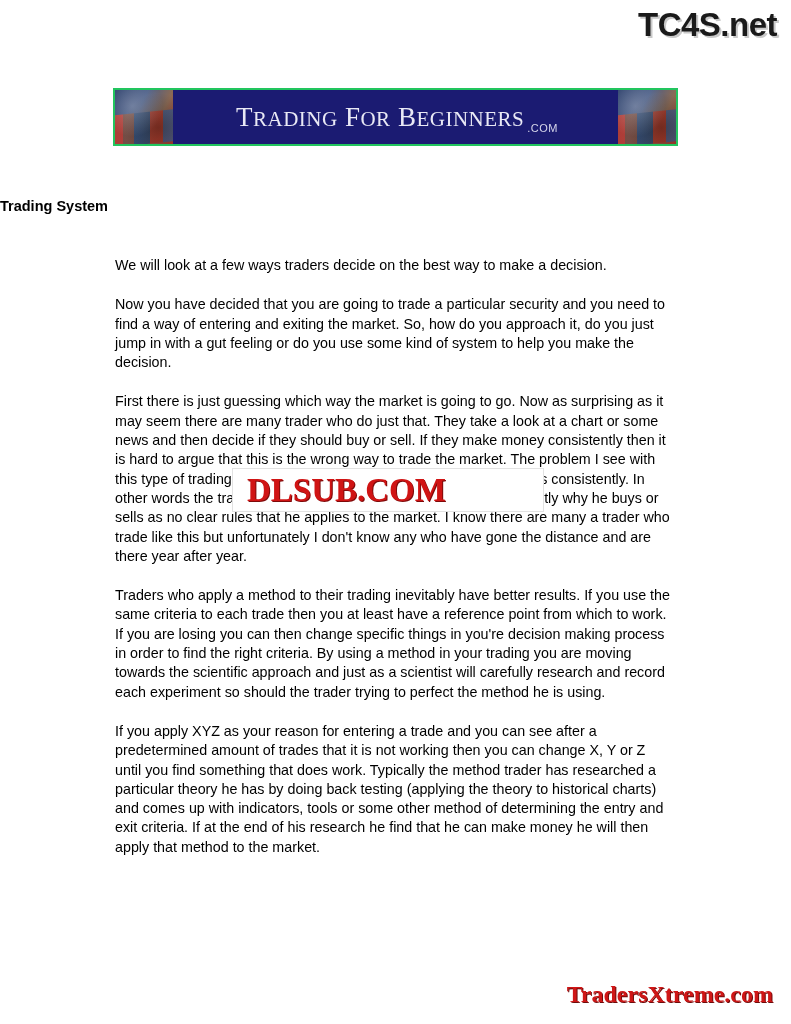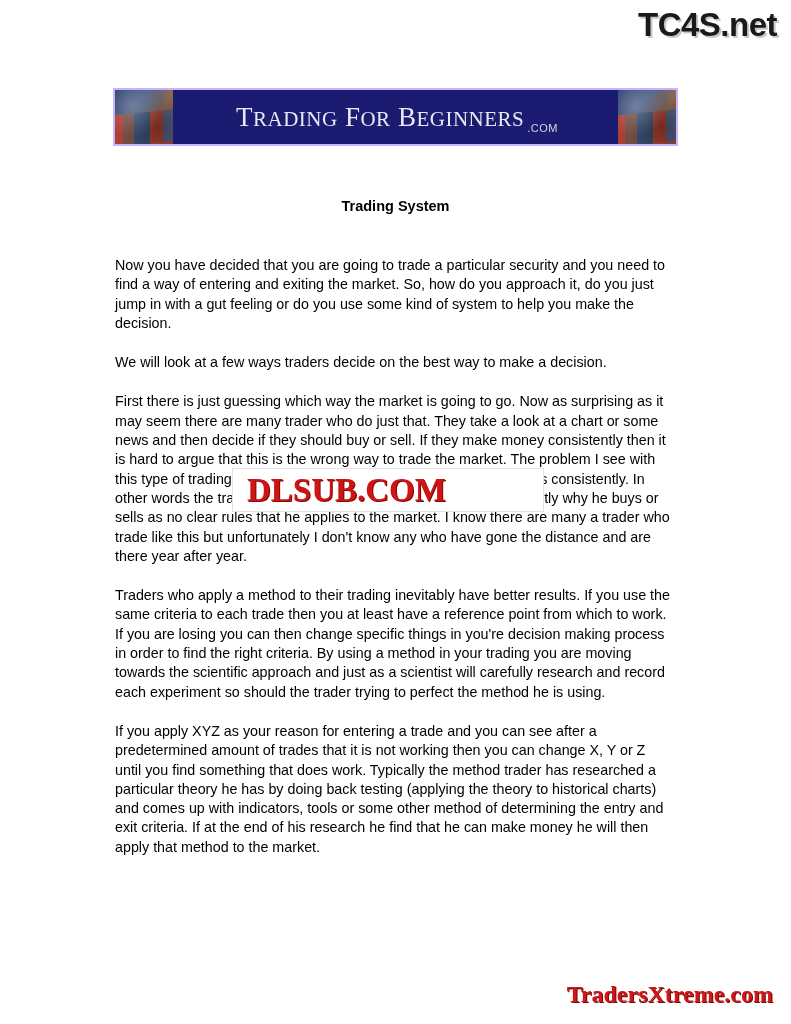--- a/index.html
+++ b/index.html
@@ -38,21 +38,21 @@
   }
 
   
   .banner {
     position: absolute;
     left: 113px;
     top: 88px;
     width: 565px;
     height: 58px;
     box-sizing: border-box;
-    border: 2px solid #c4b5fd;
+    border: 2px solid #22c55e;
     background: #1a1a6e;
     overflow: hidden;
     display: flex;
     align-items: stretch;
   }
   .banner-side {
     width: 58px;
     position: relative;
     overflow: hidden;
     background:
@@ -107,21 +107,21 @@
     left: 3px;
     letter-spacing: 0.5px;
   }
 
   
   .doc-title {
     position: absolute;
     left: 0;
     right: 0;
     top: 198px;
-    text-align: center;
+    text-align: left;
     font-size: 14.5px;
     font-weight: bold;
     font-family: "Liberation Sans", sans-serif;
   }
 
   .content {
     position: absolute;
     left: 115px;
     top: 256px;
     width: 557px;
@@ -188,22 +188,22 @@
         <span>F</span><span class="small-caps">OR</span>
         <span>B</span><span class="small-caps">EGINNERS</span><span class="banner-dotcom">.COM</span>
       </div>
     </div>
     <div class="banner-side"></div>
   </div>
 
   <div class="doc-title">Trading System</div>
 
   <div class="content">
+    <p>We will look at a few ways traders decide on the best way to make a decision.</p>
     <p>Now you have decided that you are going to trade a particular security and you need to find a way of entering and exiting the market. So, how do you approach it, do you just jump in with a gut feeling or do you use some kind of system to help you make the decision.</p>
-    <p>We will look at a few ways traders decide on the best way to make a decision.</p>
     <p>First there is just guessing which way the market is going to go. Now as surprising as it may seem there are many trader who do just that. They take a look at a chart or some news and then decide if they should buy or sell. If they make money consistently then it is hard to argue that this is the wrong way to trade the market. The problem I see with this type of trading is that it is almost impossible to reproduce results consistently. In other words the trader that trades by instinct can never tell you exactly why he buys or sells as no clear rules that he applies to the market. I know there are many a trader who trade like this but unfortunately I don't know any who have gone the distance and are there year after year.</p>
     <p>Traders who apply a method to their trading inevitably have better results. If you use the same criteria to each trade then you at least have a reference point from which to work. If you are losing you can then change specific things in you're decision making process in order to find the right criteria. By using a method in your trading you are moving towards the scientific approach and just as a scientist will carefully research and record each experiment so should the trader trying to perfect the method he is using.</p>
     <p>If you apply XYZ as your reason for entering a trade and you can see after a predetermined amount of trades that it is not working then you can change X, Y or Z until you find something that does work. Typically the method trader has researched a particular theory he has by doing back testing (applying the theory to historical charts) and comes up with indicators, tools or some other method of determining the entry and exit criteria. If at the end of his research he find that he can make money he will then apply that method to the market.</p>
   </div>
 
   <div class="dlsub-watermark">
     <span>DLSUB.COM</span>
   </div>
 
   <div class="footer-watermark">TradersXtreme.com</div>

